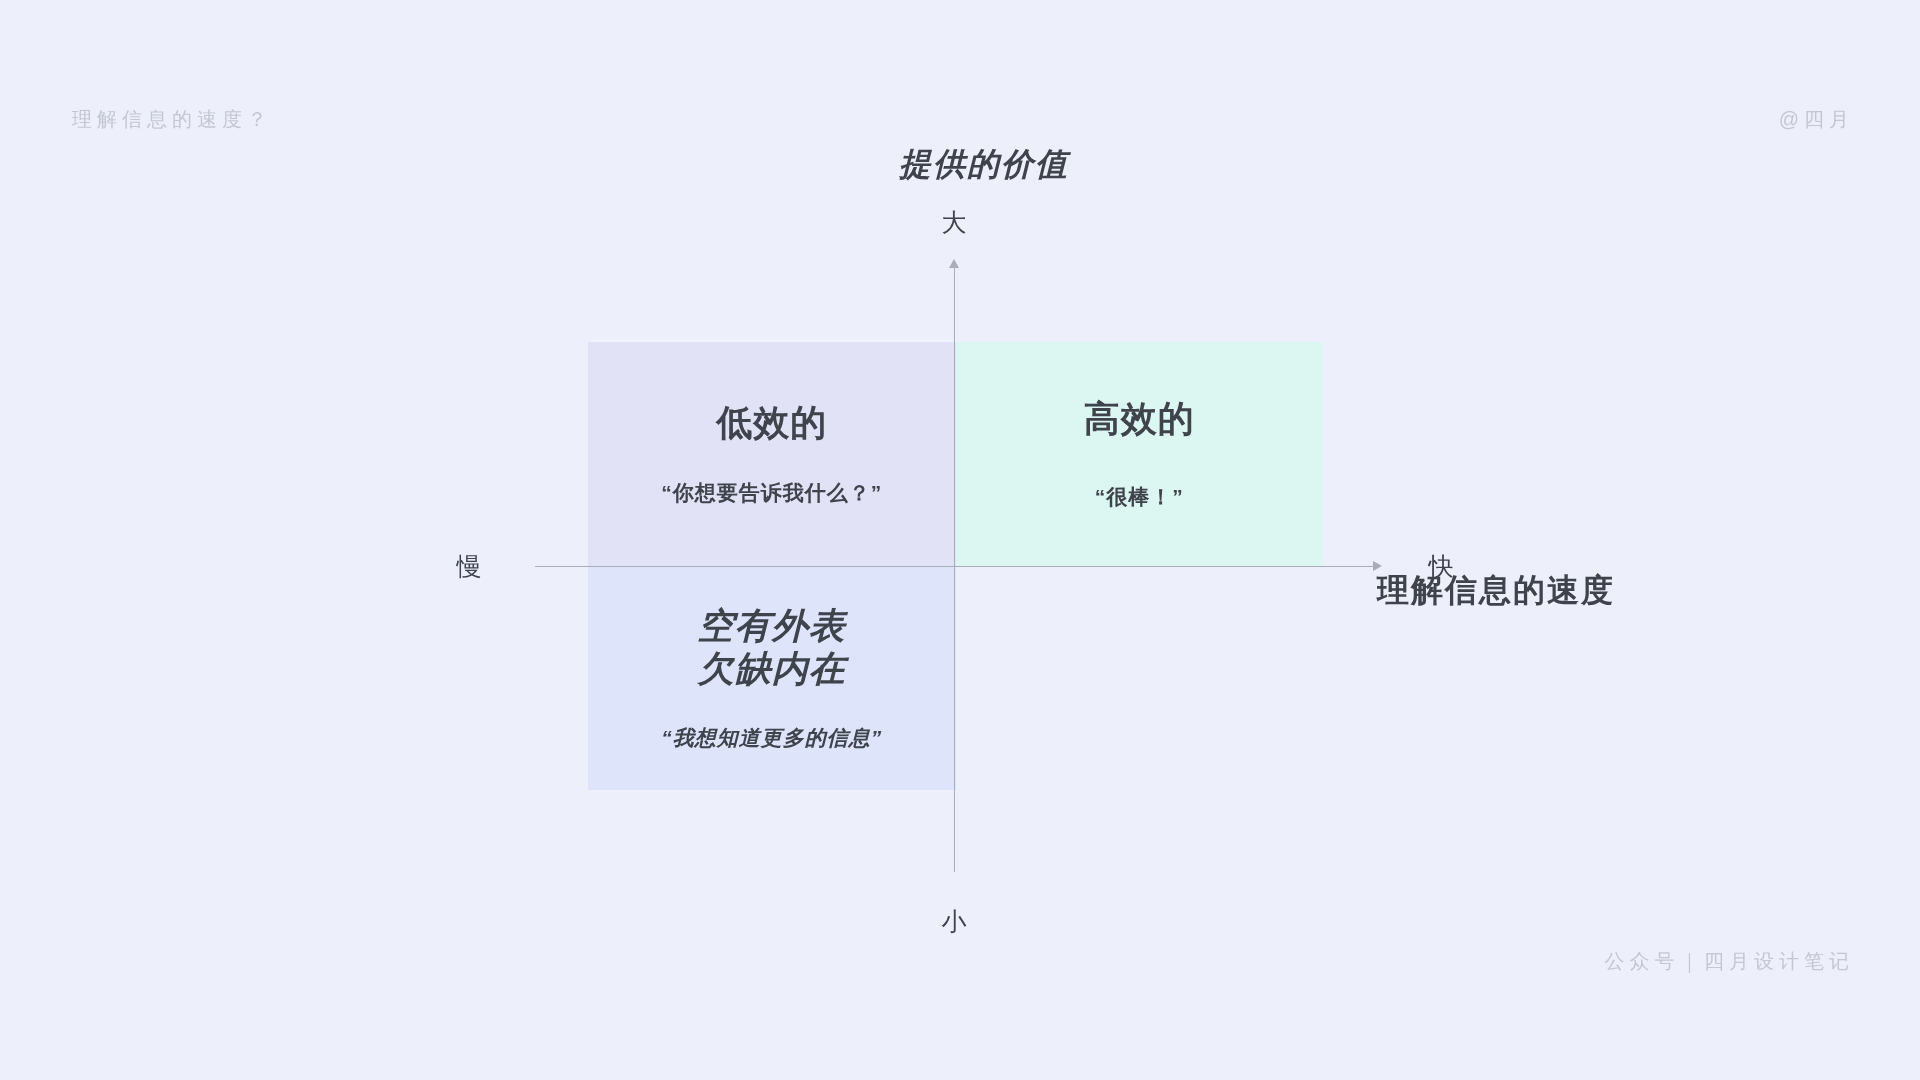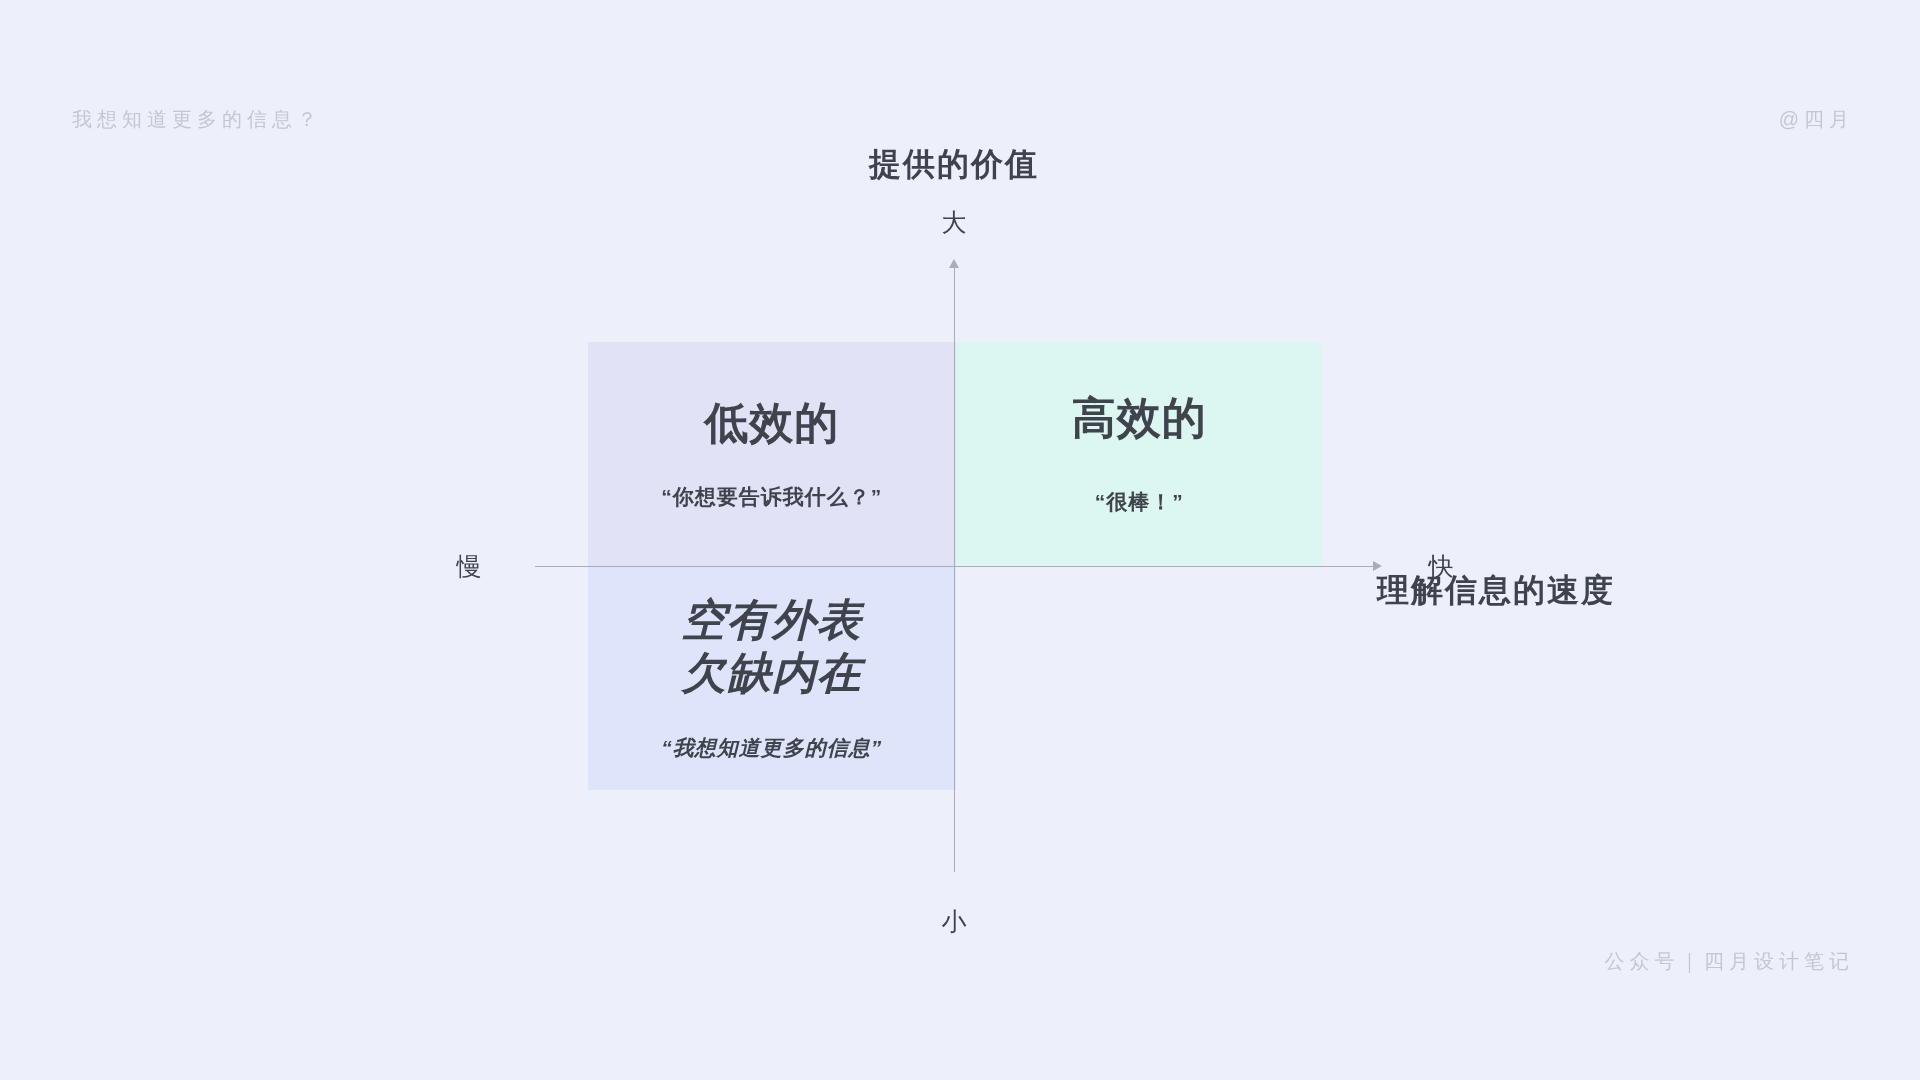--- a/index.html
+++ b/index.html
@@ -34,21 +34,21 @@
   .y-title, .x-title {
     position: absolute;
     transform: translate(-50%, -50%);
     font-size: 32px;
     font-weight: 700;
     letter-spacing: 2px;
     color: #3e434c;
     white-space: nowrap;
     z-index: 5;
   }
-  .y-title { left: 954px; top: 165px; }
+  .y-title { left: 984px; top: 165px; font-style: italic; }
   .x-title { left: 1496px; top: 591px; }
 
   .axis-label {
     position: absolute;
     transform: translate(-50%, -50%);
     font-size: 25px;
     font-weight: 400;
     color: #3e434c;
     white-space: nowrap;
     z-index: 5;
@@ -104,40 +104,40 @@
   }
   .quadrant {
     display: flex;
     flex-direction: column;
     align-items: center;
     justify-content: center;
     gap: 34px;
     text-align: center;
   }
   .q-title {
-    font-size: 44px;
+    font-size: 36px;
     font-weight: 700;
     letter-spacing: 1px;
     line-height: 1.2;
     color: #3e434c;
     white-space: pre-line;
   }
   .q-quote {
     font-size: 21px;
     font-weight: 700;
     letter-spacing: 1px;
     color: #3e434c;
   }
 </style>
 </head>
 <body>
 
 <div class="canvas" style="background-color: rgb(237, 240, 250);">
 
-  <div class="note tl">我想知道更多的信息？</div>
+  <div class="note tl">理解信息的速度？</div>
   <div class="note tr">@四月</div>
   <div class="note br">公众号｜四月设计笔记</div>
 
   <div class="y-title">提供的价值</div>
   <div class="axis-label y-max">大</div>
   <div class="axis-label y-min">小</div>
 
   <div class="axis-label x-min">慢</div>
   <div class="axis-label x-max">快</div>
   <div class="x-title">理解信息的速度</div>

